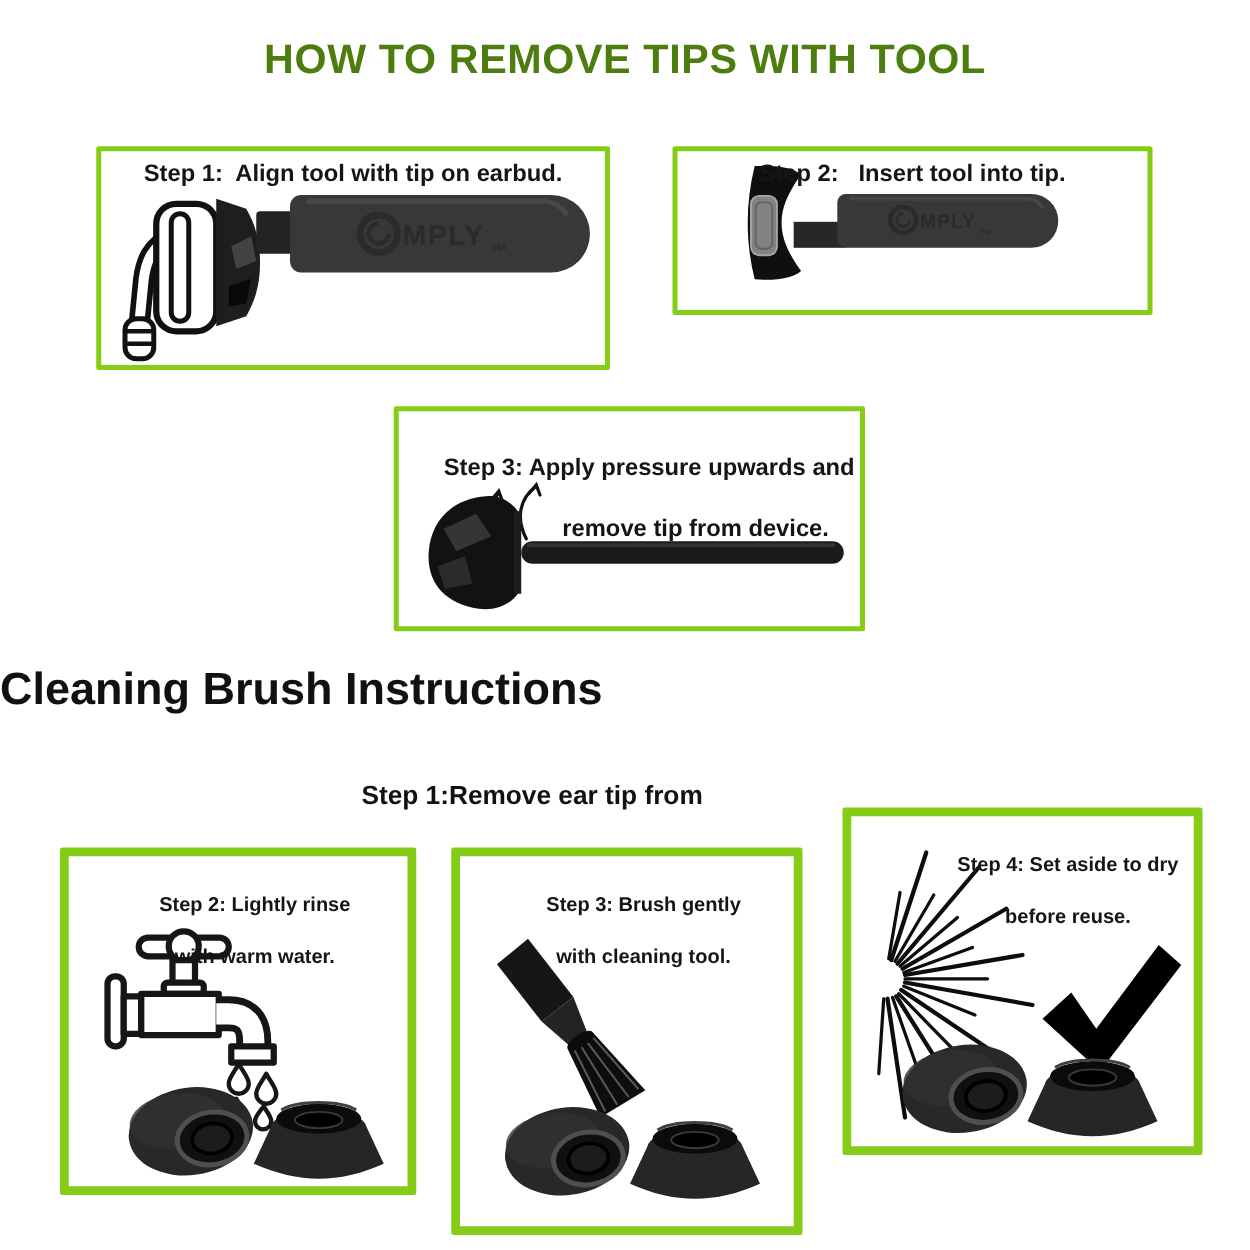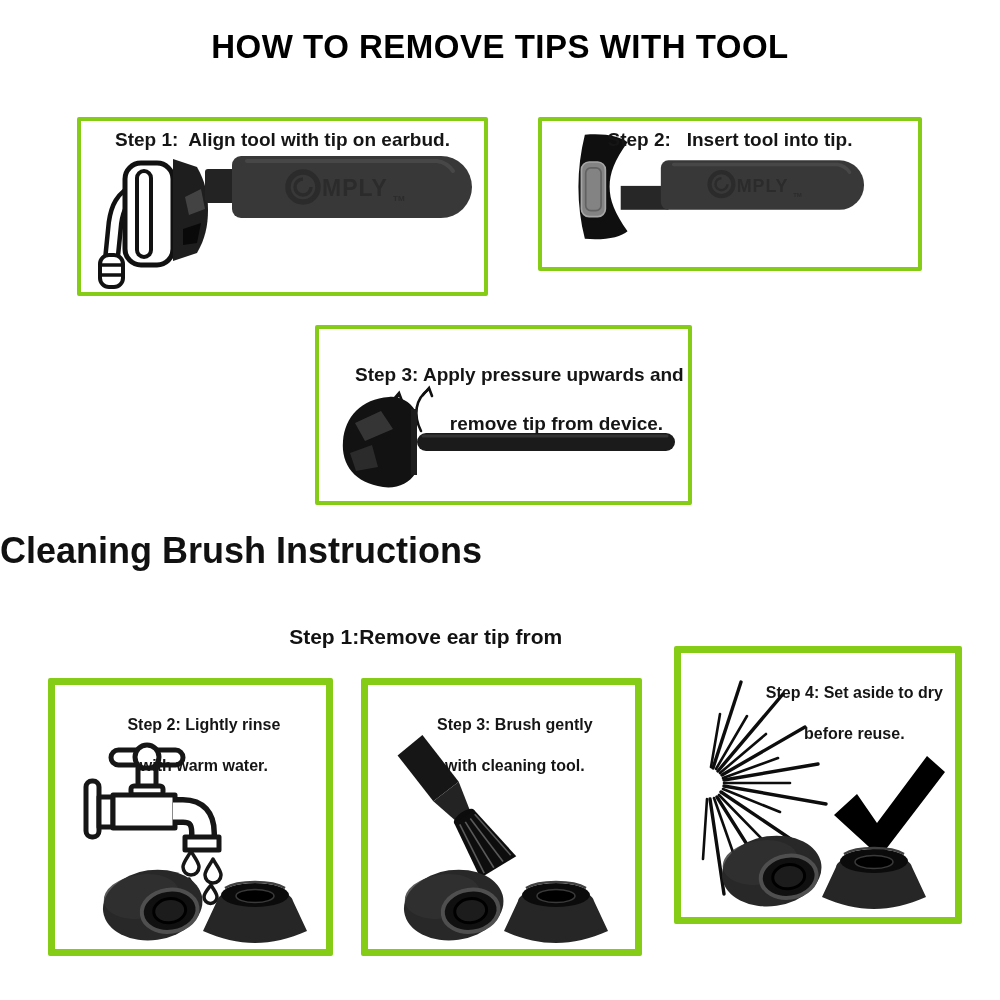--- a/index.html
+++ b/index.html
@@ -2,29 +2,29 @@
 <html><head>
 <meta charset="utf-8">
 <style>
   html,body{margin:0;padding:0;background:#ffffff;}
   .canvas{
     position:relative;width:1000px;height:1000px;background:#ffffff;overflow:hidden;
     font-family:"Liberation Sans","DejaVu Sans",sans-serif;color:#121212;
   }
   .main-title{
     position:absolute;top:28px;left:0;width:1000px;text-align:center;
-    font-size:33px;font-weight:700;letter-spacing:.5px;margin:0;color:#000000;
+    font-size:33px;font-weight:700;letter-spacing:.5px;margin:0;color:#4d7c0f;
   }
   .panel{position:absolute;background:#fff;box-sizing:border-box;border:4px solid #84cc16;border-radius:2px;}
   .panel.thick{border-width:7px;}
   .p-step1{left:77px;top:117px;width:411px;height:179px;}
-  .p-step2{left:538px;top:117px;width:384px;height:154px;}
+  .p-step2{left:538px;top:117px;width:384px;height:135px;}
   .p-step3{left:315px;top:325px;width:377px;height:180px;}
   .p-rinse{left:48px;top:678px;width:285px;height:278px;}
-  .p-brush{left:361px;top:678px;width:281px;height:278px;}
+  .p-brush{left:361px;top:678px;width:281px;height:310px;}
   .p-dry{left:674px;top:646px;width:288px;height:278px;padding-left:46px;}
   .cap{
     position:relative;z-index:2;text-align:center;font-weight:700;color:#151515;
     white-space:pre-wrap;line-height:1.3;
   }
   .cap-sm{font-size:19px;margin-top:7px;}
   .cap-md{font-size:19px;margin-top:9px;}
   .cap-lg{font-size:16px;margin-top:9px;}
   .indent-line{display:block;padding-left:106px;}
   .panel-art{position:absolute;left:0;top:0;width:100%;height:100%;z-index:1;}

